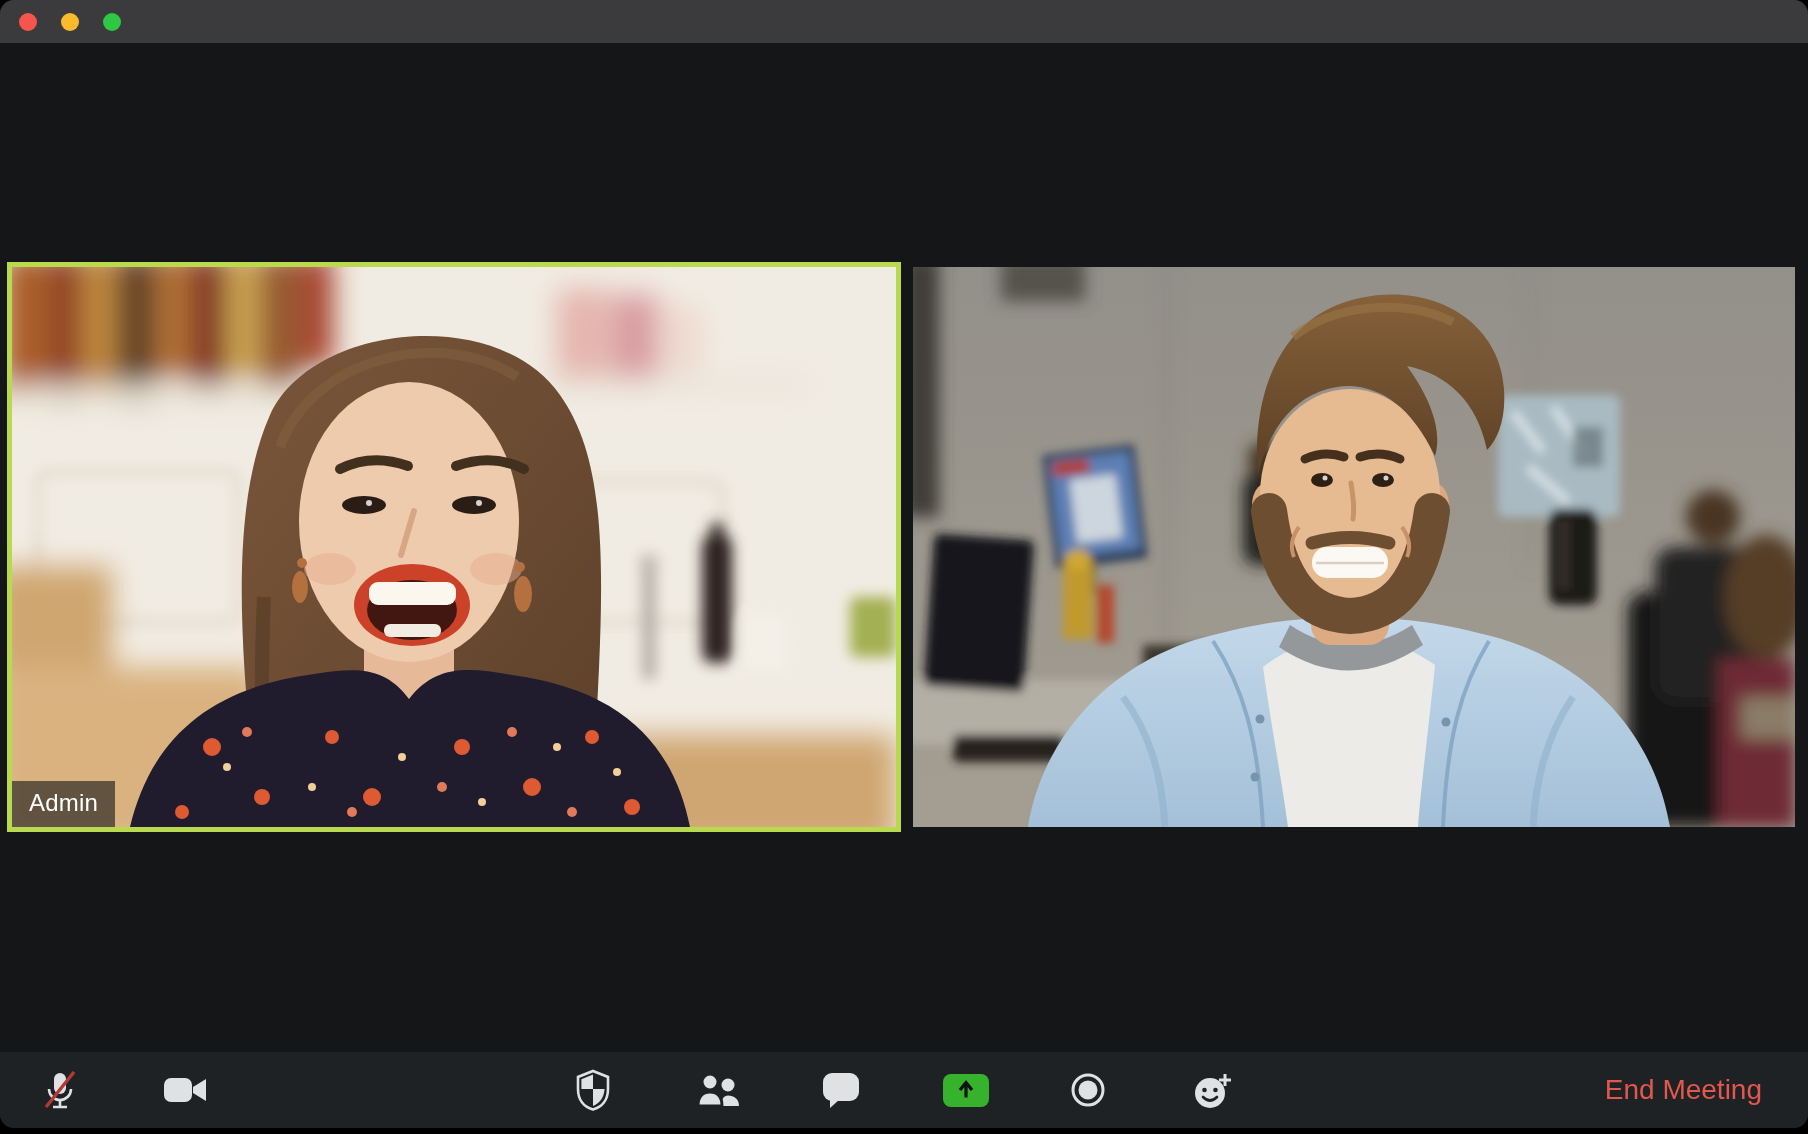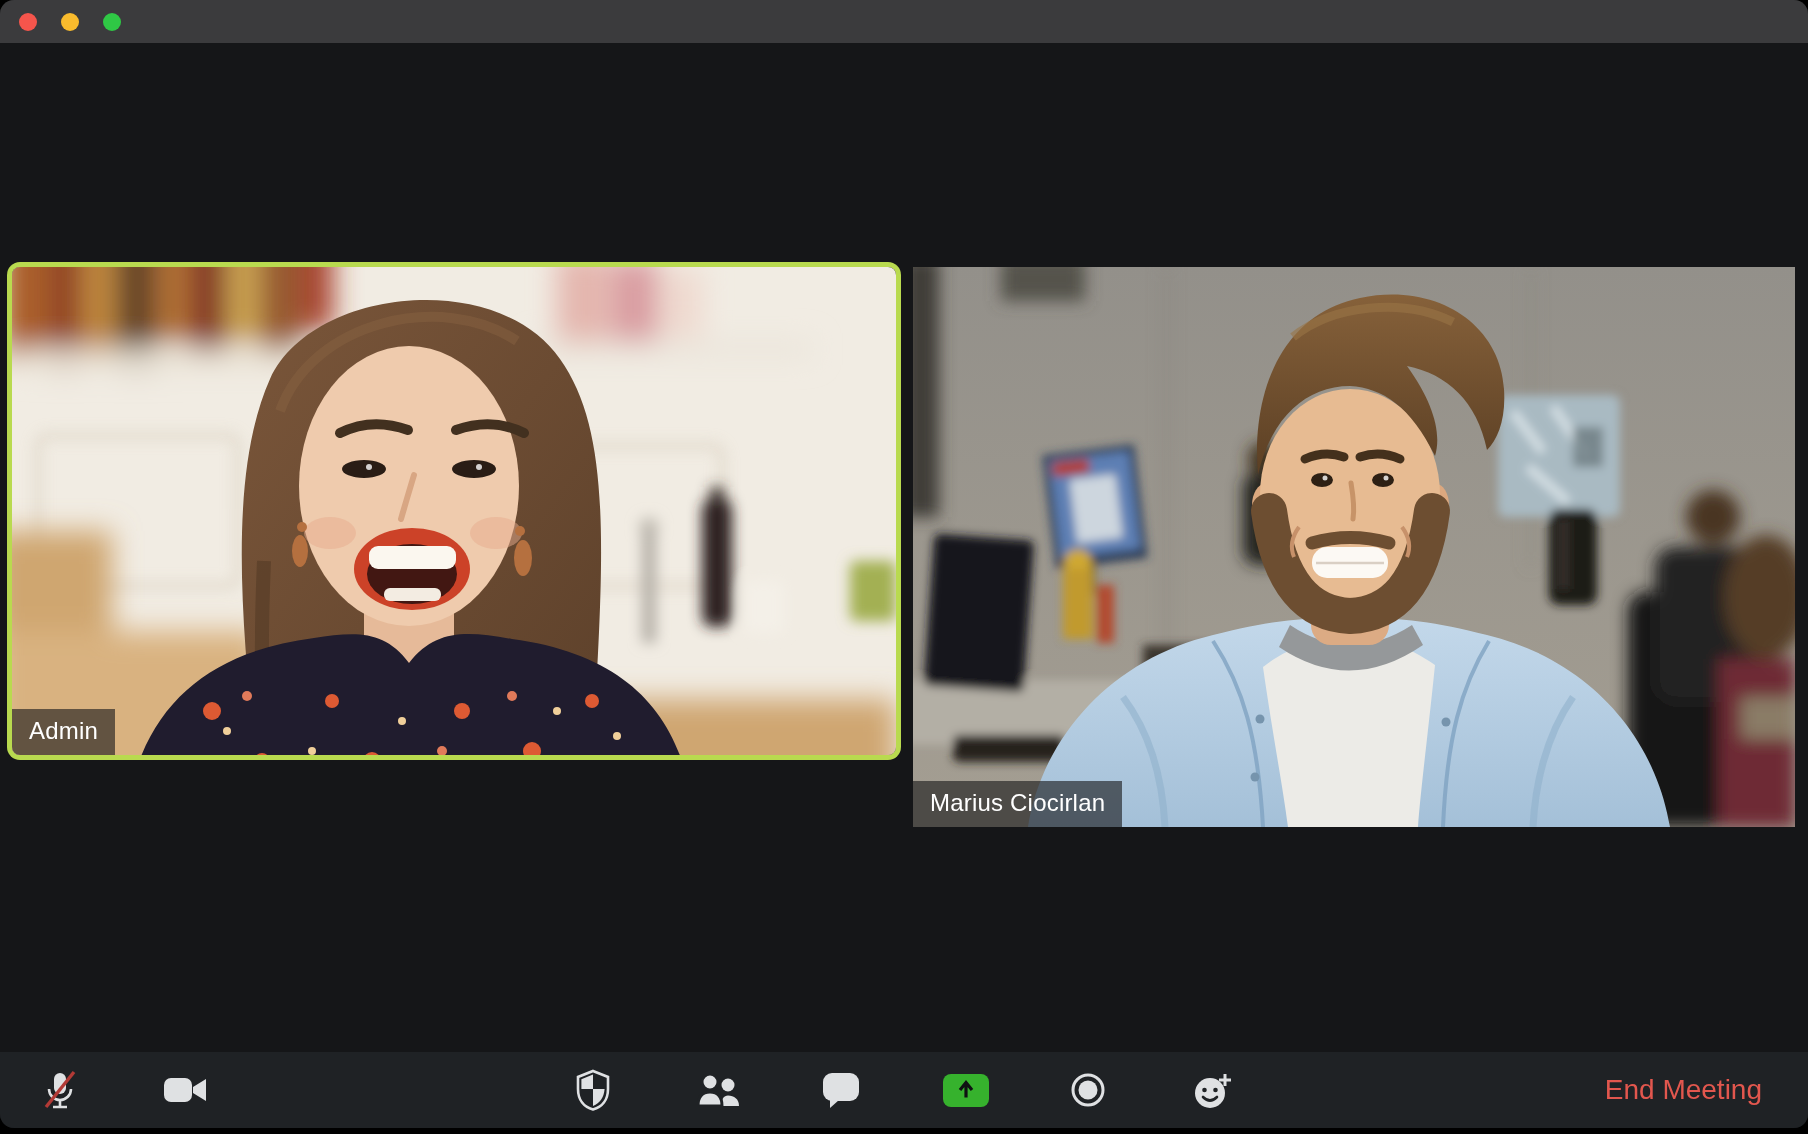--- a/index.html
+++ b/index.html
@@ -9,22 +9,22 @@
           background:#151618;border-radius:14px;overflow:hidden;}
   
   .titlebar{position:absolute;left:0;top:0;width:100%;height:43px;background:#3b3b3d;}
   .traffic{position:absolute;top:13px;width:18px;height:18px;border-radius:50%;}
   .t-red{left:19px;background:#f5554c;}
   .t-yellow{left:61px;background:#f9bb2d;}
   .t-green{left:103px;background:#2fc845;}
   
   .stage{position:absolute;left:0;top:43px;right:0;bottom:76px;background:#151618;}
   .tile{position:absolute;overflow:hidden;background:#000;}
-  .tile-left{left:12px;top:224px;width:884px;height:488px;
-             box-shadow:0 0 0 5px #b9da4f;border-radius:8px;}
+  .tile-left{left:12px;top:224px;width:884px;height:560px;
+             box-shadow:0 0 0 5px #b9da4f;}
   .tile-right{left:913px;top:224px;width:882px;height:560px;}
   .tile svg{display:block;width:100%;height:100%;}
   .name-tag{position:absolute;left:0;bottom:0;background:rgba(24,24,26,0.62);
             color:#fff;font-size:24px;line-height:24px;padding:10px 17px 12px 17px;
             letter-spacing:0.2px;}
   
   .toolbar{position:absolute;left:0;bottom:0;width:100%;height:76px;background:#1f2225;}
   .tb-btn{position:absolute;top:50%;transform:translate(-50%,-50%);
           width:56px;height:56px;display:flex;align-items:center;justify-content:center;
           background:transparent;border:none;cursor:pointer;padding:0;}
@@ -250,21 +250,20 @@
           <circle cx="412" cy="211" r="2.5" fill="#fff" opacity="0.8"></circle>
           <circle cx="473" cy="211" r="2.5" fill="#fff" opacity="0.8"></circle>
           <path d="M438,216 q4,24 2,36" stroke="#c79368" stroke-width="5" fill="none" stroke-linecap="round"></path>
           <path d="M356,244 C366,318 396,347 437,349 C479,347 509,318 519,244" stroke="#6d4e31" stroke-width="36" fill="none" stroke-linecap="round"></path>
           <path d="M399,276 Q437,265 476,276" stroke="#6d4e31" stroke-width="13" fill="none" stroke-linecap="round"></path>
           <rect x="399" y="280" width="76" height="31" rx="15" fill="#fcf9f4"></rect>
           <path d="M403,296 h68" stroke="#d9cfc4" stroke-width="2.5"></path>
           <path d="M386,260 q-11,15 -5,30 M489,260 q11,15 5,30" stroke="#c7916a" stroke-width="4" fill="none"></path>
         </g>
       </svg>
-      <div class="name-tag">Marius Ciocirlan</div>
     </div>
   </div>
 
   <div class="toolbar">
 
     <button class="tb-btn" style="left:60px" title="Unmute">
       <svg width="40" height="46" viewBox="0 0 40 46">
         <rect x="14" y="6" width="12" height="21" rx="6" class="ico"></rect>
         <path d="M9,22 a11,11 0 0 0 22,0" class="ico-stroke" stroke-width="2.6"></path>
         <line x1="20" y1="33.5" x2="20" y2="39.5" class="ico-stroke" stroke-width="2.6"></line>

